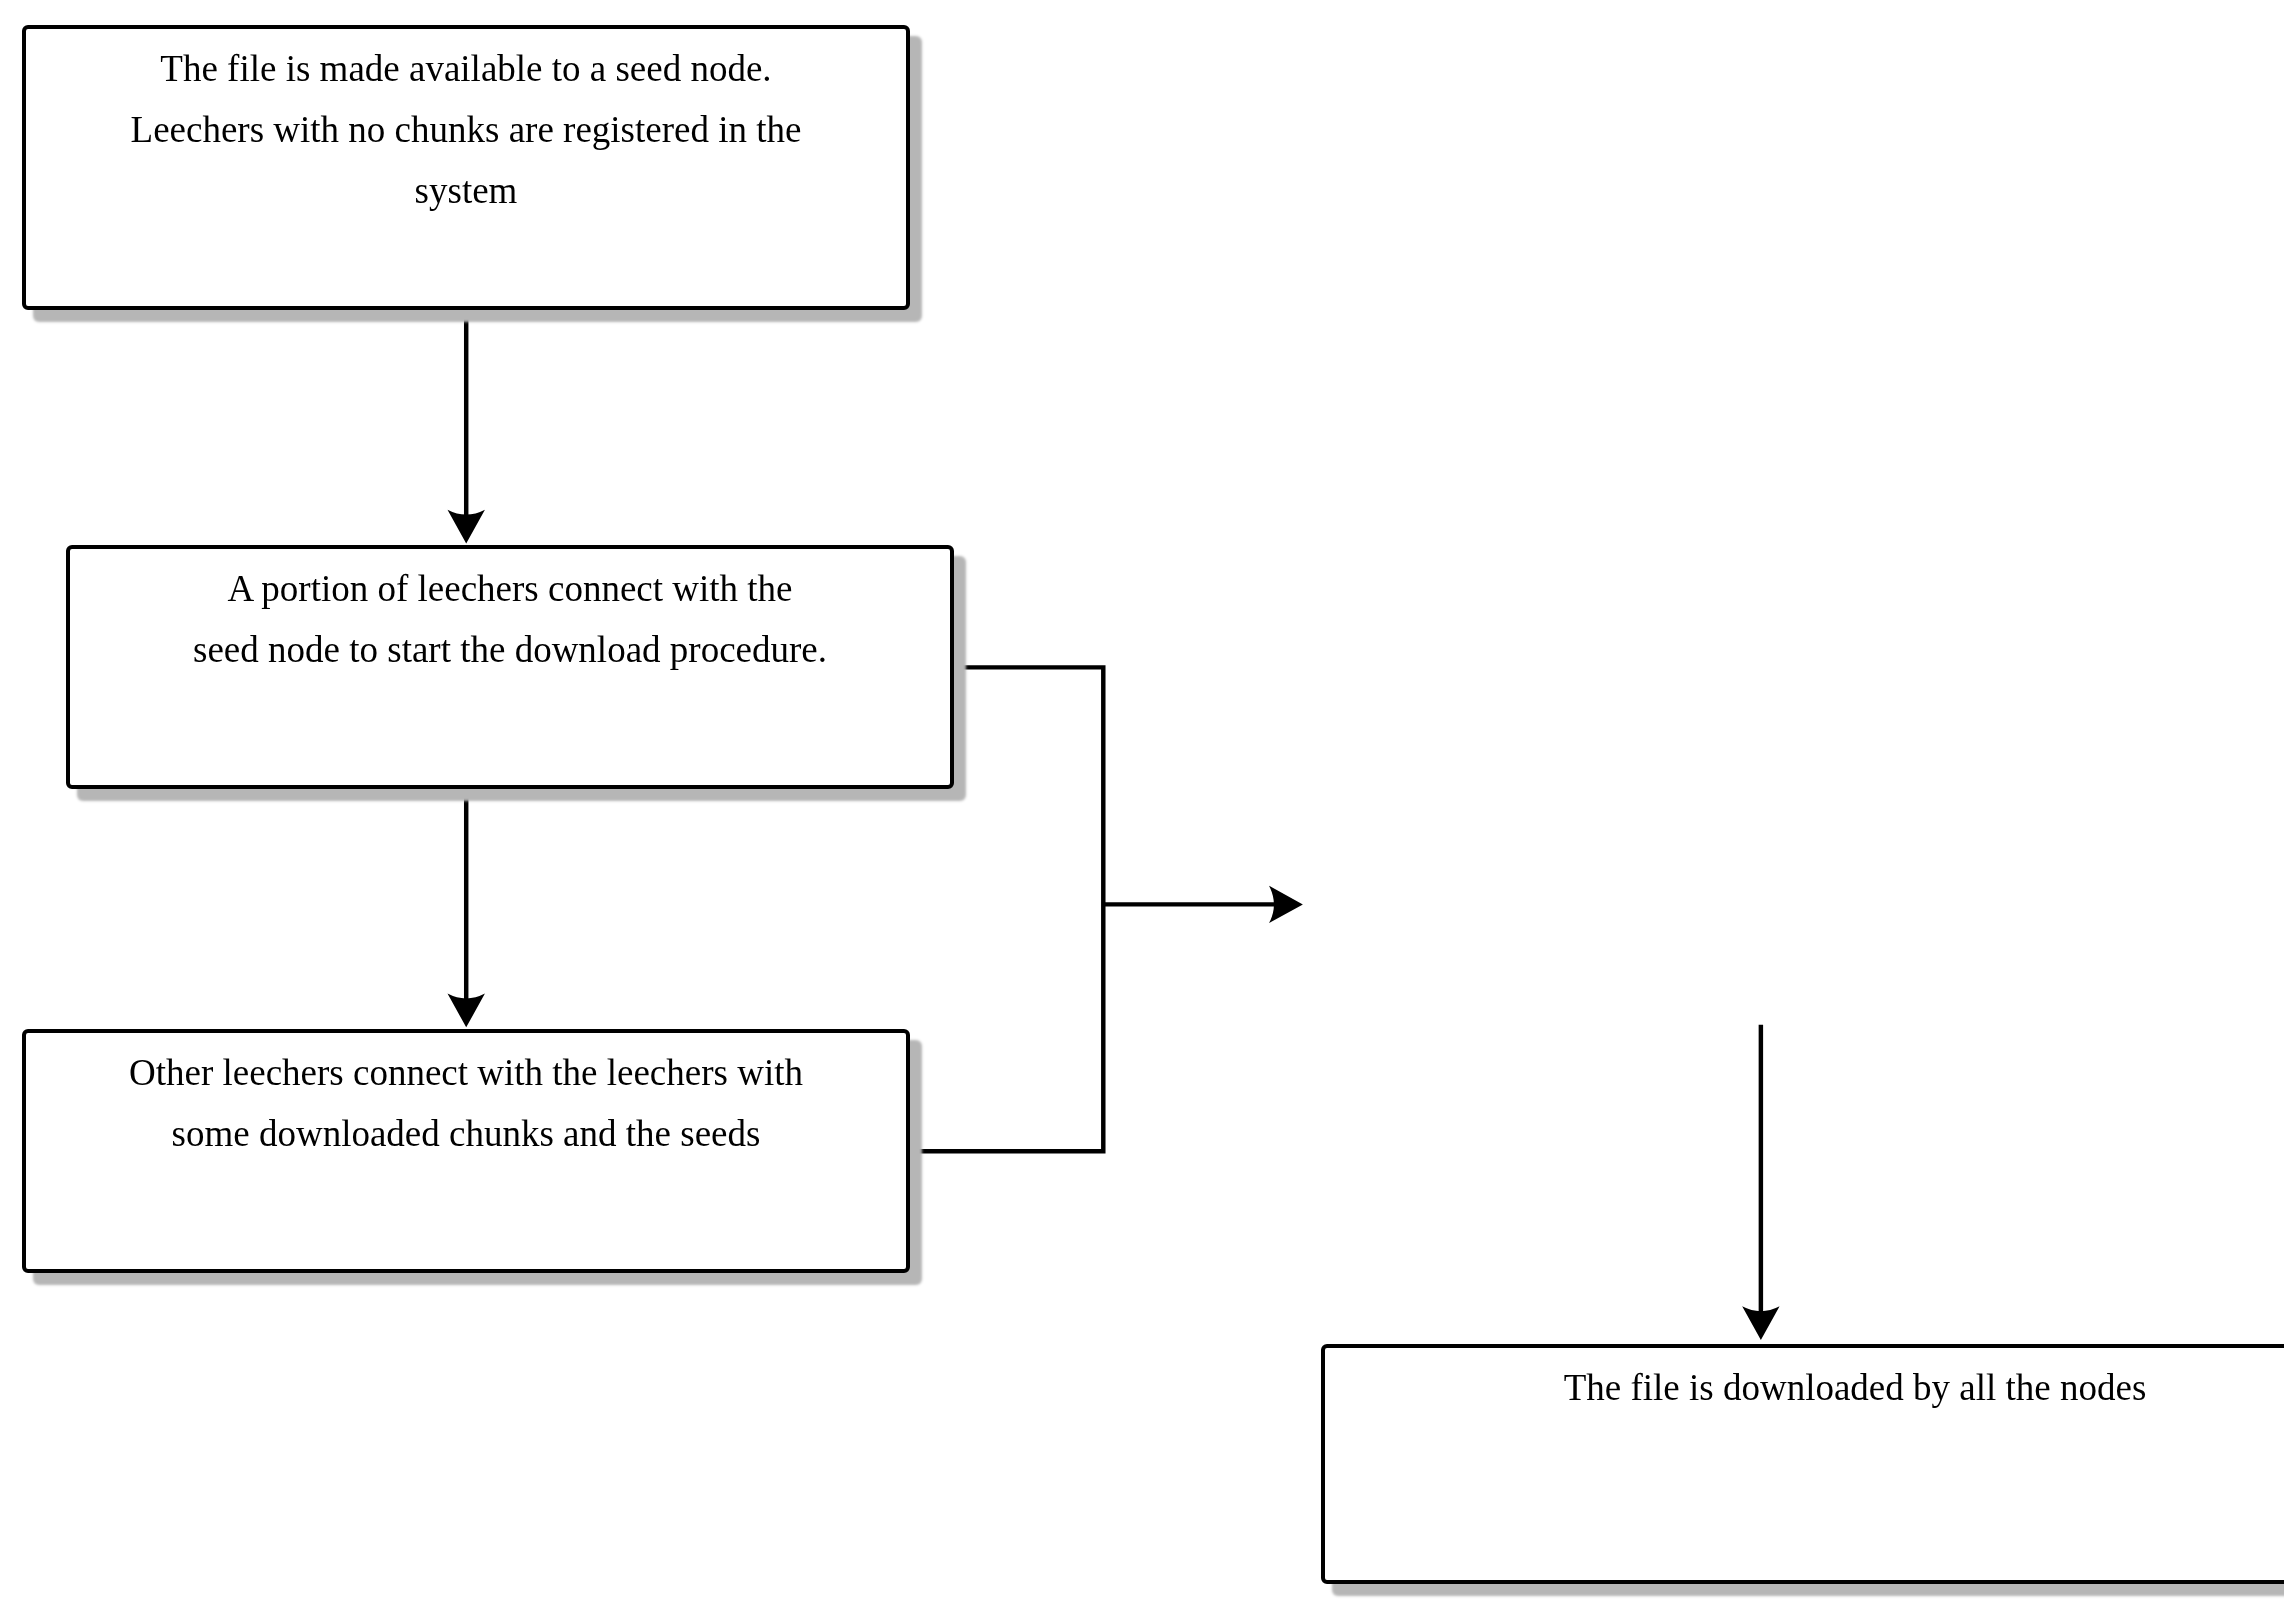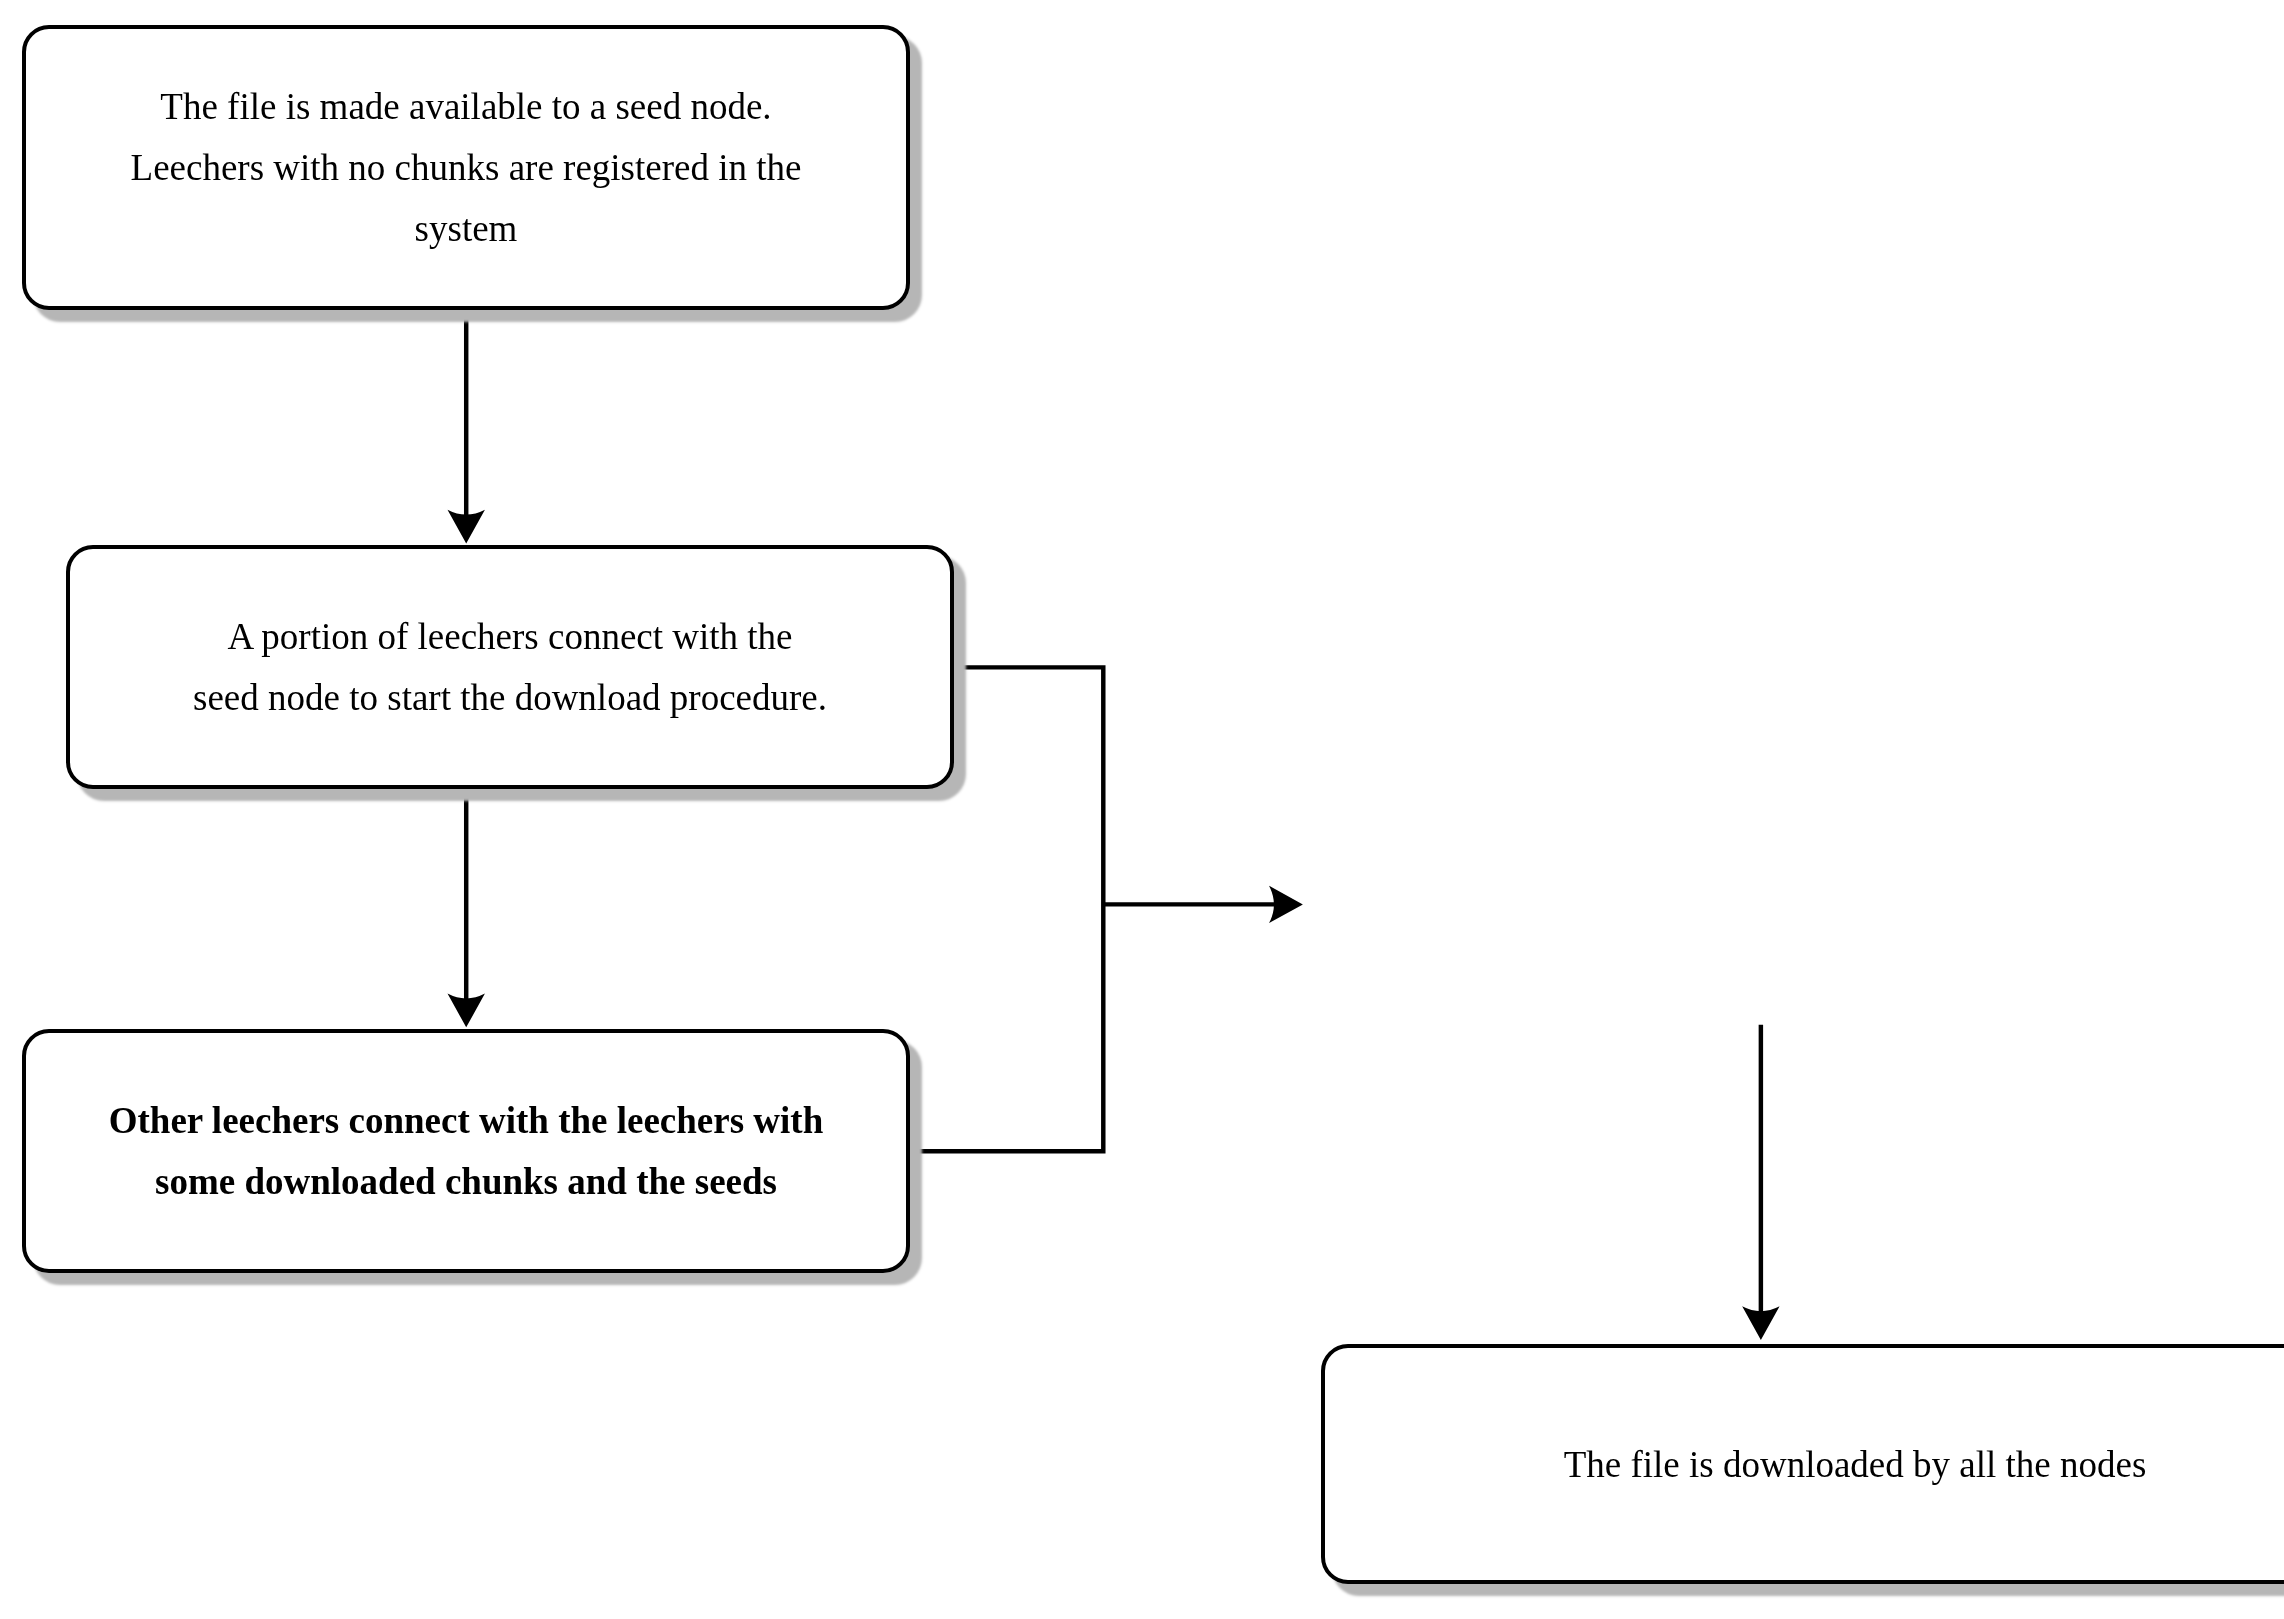--- a/index.html
+++ b/index.html
@@ -16,35 +16,35 @@
     width:2285px;height:1619px;
     font-family:"Liberation Serif","DejaVu Serif",serif;
     overflow:hidden;
   }
   .stage{position:relative;width:2285px;height:1619px;background:var(--canvas);}
   .edge-layer{position:absolute;left:0;top:0;width:100%;height:100%;}
   .node{
     position:absolute;
     background:var(--fill);
     border:4.5px solid var(--border);
-    border-radius:27px;
+    border-radius:6px;
     box-shadow:11.6px 11.6px 2.7px var(--shadow);
-    display:flex;align-items:center;justify-content:center;
+    display:flex;align-items:flex-start;justify-content:center;
     text-align:center;
     padding:9px 12px;
   }
   .node-label{
     color:var(--ink);
     font-size:37px;
     line-height:61px;
     white-space:pre-line;
   }
   .node-seed   {left:22px;  top:25px;   width:888px;  height:285px;}
   .node-portion{left:22px;  top:545px;  width:888px;  height:244px;margin-left:44px;}
-  .node-other  {left:22px;  top:1029px; width:888px;  height:244px;font-weight:bold;}
+  .node-other  {left:22px;  top:1029px; width:888px;  height:244px;}
   .node-become {left:1308px;top:784px;  width:958px; height:241px;}
   .node-done   {left:1321px;top:1344px; width:1068px;  height:240px;}
   .edge{stroke:var(--line);stroke-width:5;fill:none;}
   .arrowhead{fill:var(--line);stroke:none;}
 </style>
 </head>
 <body>
 
 <div class="stage">
 

